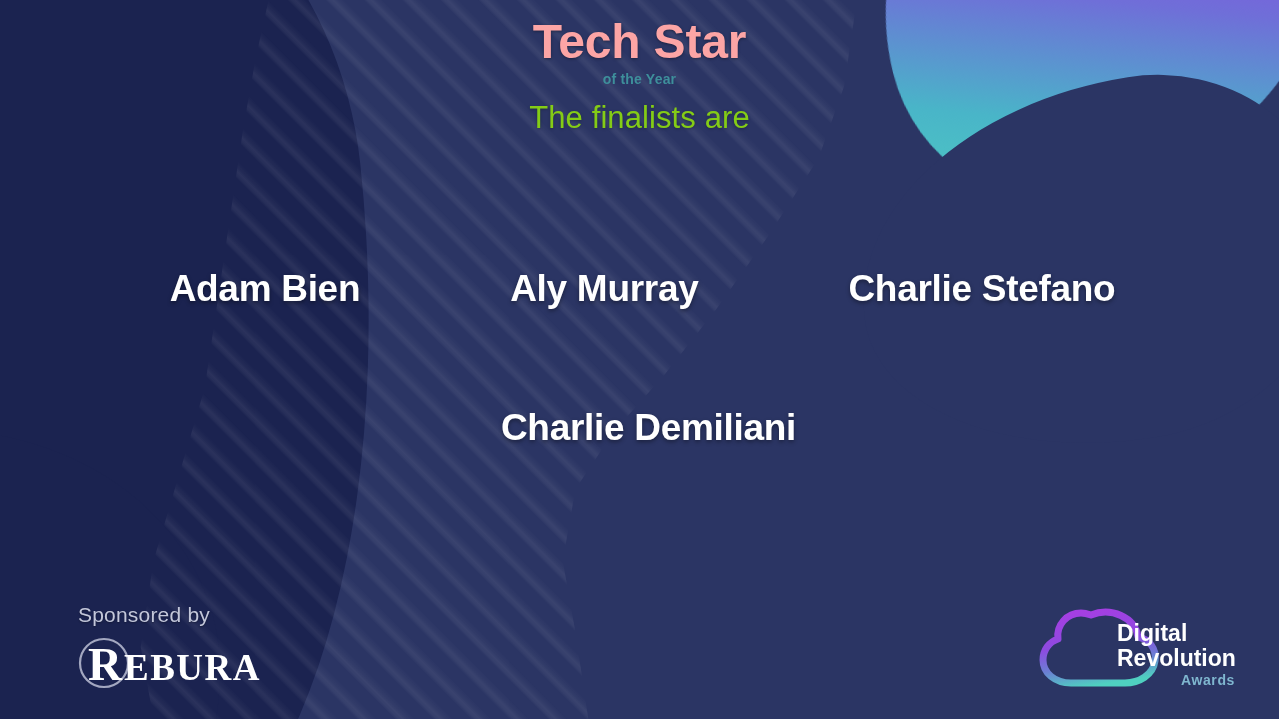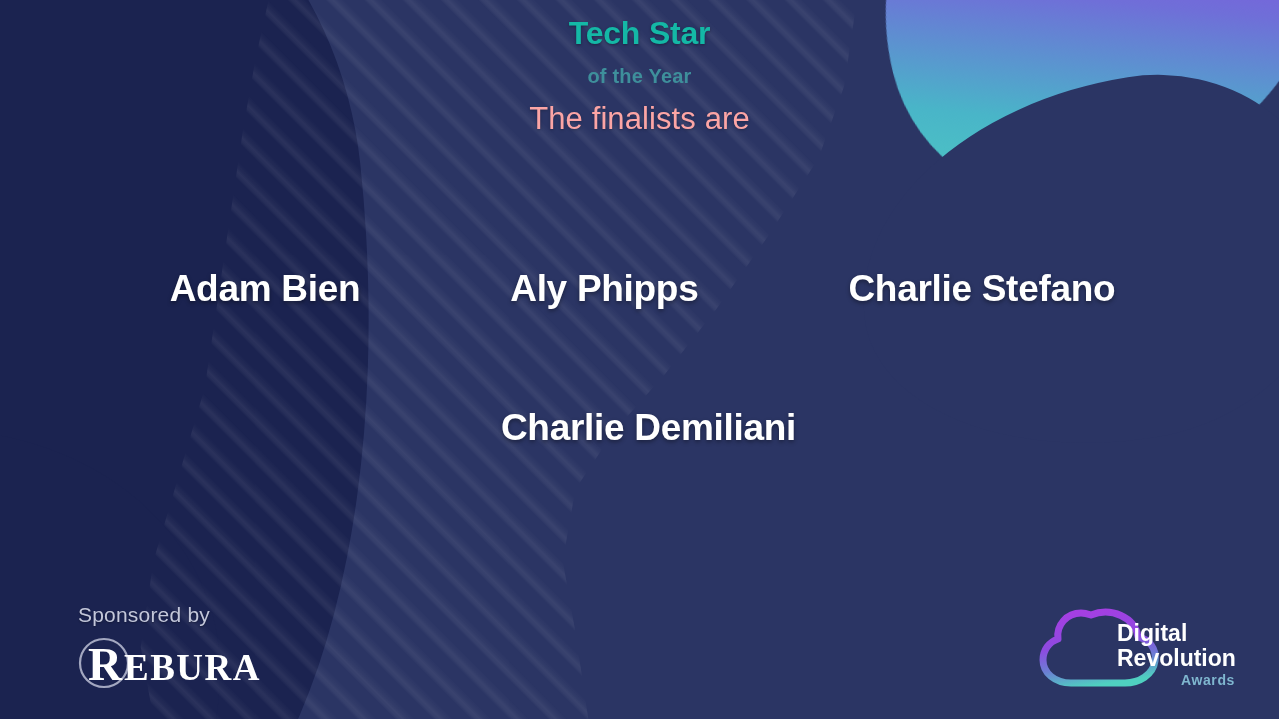--- a/index.html
+++ b/index.html
@@ -100,39 +100,39 @@
 
   
   .header {
     position: absolute;
     top: 16px;
     left: 0;
     right: 0;
     text-align: center;
   }
   .award-title {
-    font-size: 32px;
+    font-size: 48px;
     font-weight: bold;
-    color: #14b8a6;
+    color: #fca5a5;
     letter-spacing: -0.2px;
     line-height: 1.08;
     text-shadow: 0 1px 3px rgba(0,0,0,0.35);
   }
   .award-subtitle {
-    margin-top: 14px;
-    font-size: 20px;
+    margin-top: 3px;
+    font-size: 14px;
     font-weight: bold;
     color: #3e8f9b;
     letter-spacing: 0.2px;
   }
   .finalists-label {
     margin-top: 13px;
     font-size: 31px;
     font-weight: normal;
-    color: #fca5a5;
+    color: #84cc16;
     letter-spacing: 0.1px;
     text-shadow: 0 1px 3px rgba(0,0,0,0.25);
   }
 
   
   .finalists {
     position: absolute;
     left: 0;
     right: 0;
     top: 268px;
@@ -197,21 +197,21 @@
 
   <div class="header">
     <div class="award-title">Tech Star</div>
     <div class="award-subtitle">of the Year</div>
     <div class="finalists-label">The finalists are</div>
   </div>
 
   <div class="finalists">
     <div class="row row-one">
       <div class="finalist-name">Adam Bien</div>
-      <div class="finalist-name">Aly Phipps</div>
+      <div class="finalist-name">Aly Murray</div>
       <div class="finalist-name">Charlie Stefano</div>
     </div>
     <div class="row row-two">
       <div class="finalist-name">Charlie Demiliani</div>
     </div>
   </div>
 
   <div class="sponsor">
     <div class="sponsor-label">Sponsored by</div>
     <div class="sponsor-logo">

